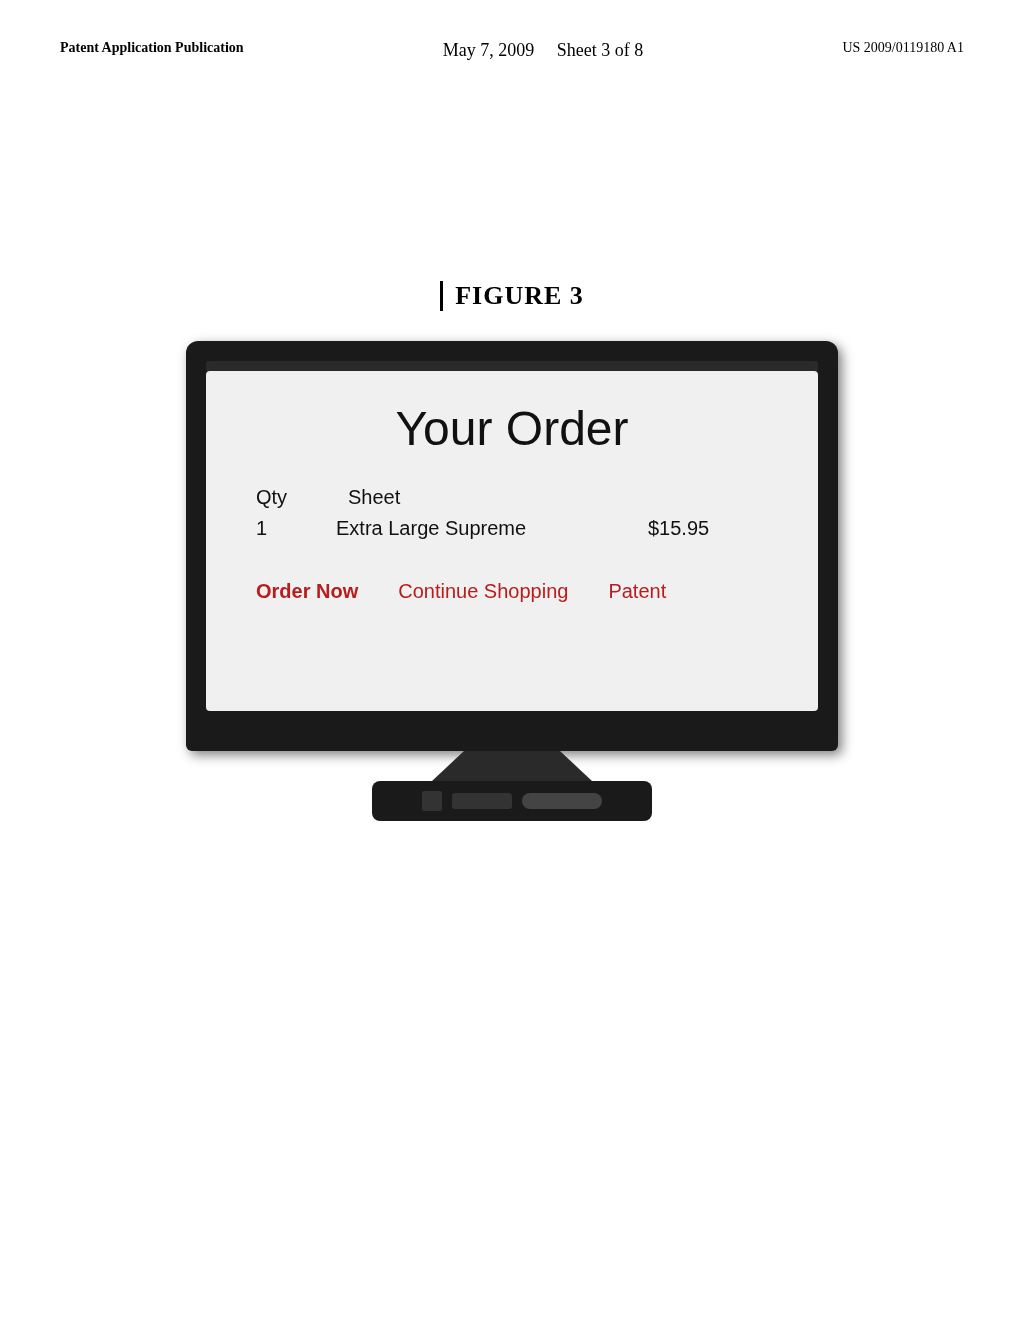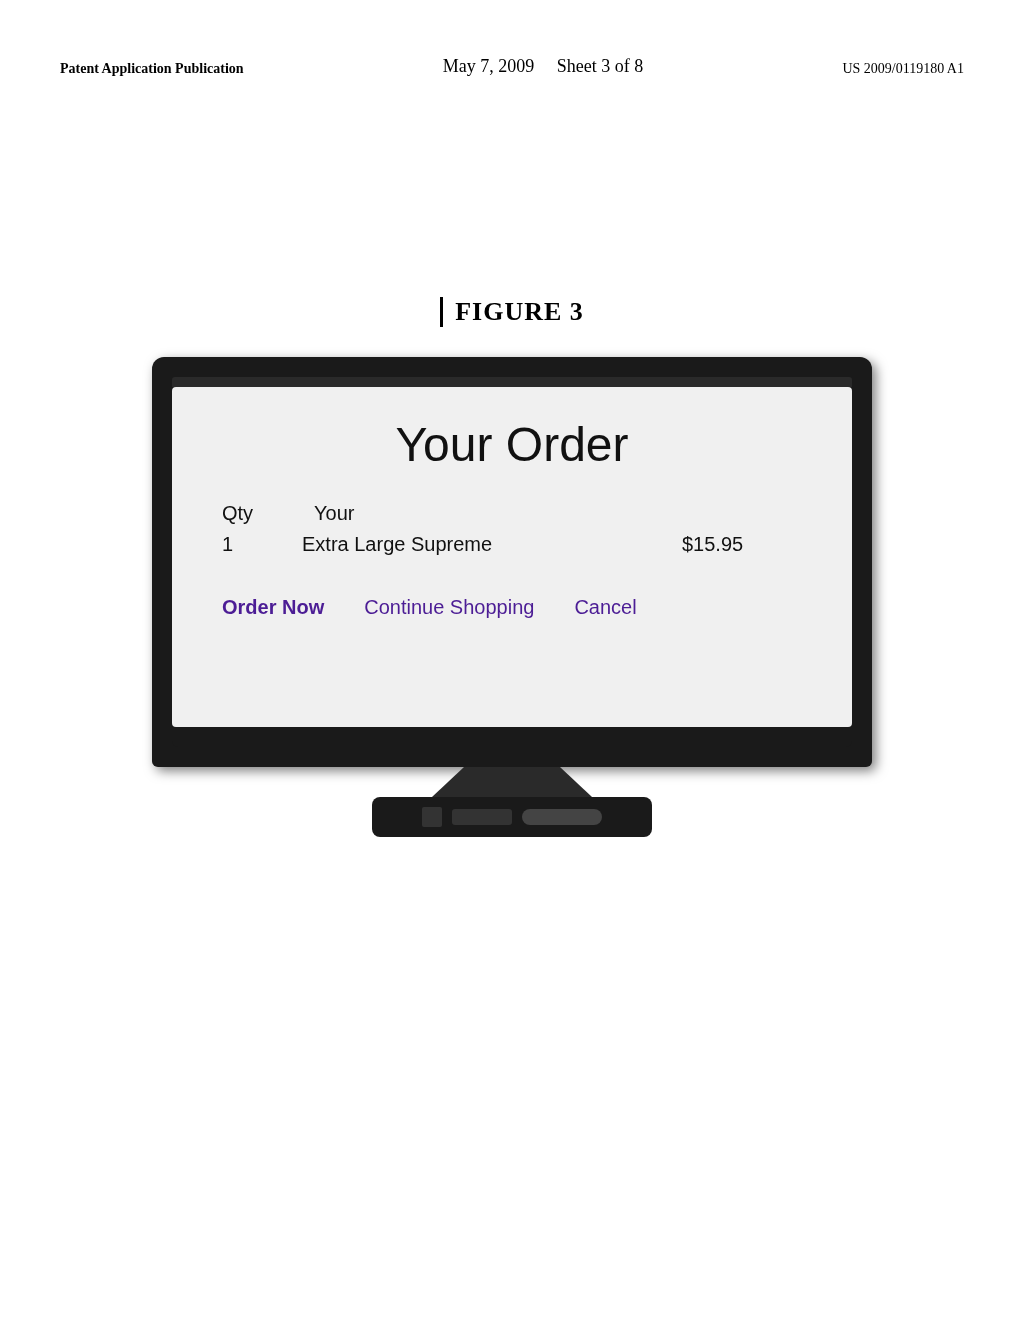--- a/index.html
+++ b/index.html
@@ -14,25 +14,24 @@
       background: #ffffff;
       font-family: 'Times New Roman', Times, serif;
       position: relative;
       overflow: hidden;
     }
 
     
     .patent-header {
       display: flex;
       justify-content: space-between;
-      align-items: flex-end;
+      align-items: flex-start;
       padding: 40px 60px 20px 60px;
       font-size: 14px;
       font-weight: normal;
-      margin-top: 16px;
     }
 
     .patent-header .pub-label {
       font-weight: bold;
       font-size: 14px;
     }
 
     .patent-header .date-info {
       font-size: 18px;
     }
@@ -60,21 +59,21 @@
     
     .tv-container {
       display: flex;
       flex-direction: column;
       align-items: center;
       margin: 0 auto;
       width: 720px;
     }
 
     .tv-monitor {
-      width: 720px;
+      width: 652px;
       background: #1a1a1a;
       border-radius: 12px 12px 6px 6px;
       padding: 20px;
       box-shadow: 4px 4px 12px rgba(0,0,0,0.5);
       position: relative;
     }
 
     .tv-screen {
       background: #f0f0f0;
       border-radius: 4px;
@@ -147,21 +146,21 @@
       color: #111;
     }
 
     .order-actions {
       display: flex;
       gap: 40px;
       align-items: center;
       margin-top: 20px;
       font-family: Arial, sans-serif;
       font-size: 20px;
-      color: #4c1d95;
+      color: #b91c1c;
     }
 
     .action-order-now {
       font-weight: bold;
     }
 
     .action-continue {
       font-weight: normal;
     }
 
@@ -232,33 +231,33 @@
 <div class="tv-container">
   <div class="tv-monitor">
     <div class="tv-bezel-top"></div>
     <div class="tv-screen">
 
       <div class="screen-title">Your Order</div>
 
       <div class="order-table">
         <div class="order-table-header">
           <div class="col-qty">Qty</div>
-          <div class="col-price">Your</div>
+          <div class="col-price">Sheet</div>
         </div>
         <div class="order-table-row">
           <div class="col-qty">1</div>
           <div class="col-item">Extra Large Supreme</div>
           <div class="col-price">$15.95</div>
         </div>
       </div>
 
       <div class="order-actions">
         <span class="action-order-now">Order Now</span>
         <span class="action-continue">Continue Shopping</span>
-        <span class="action-cancel">Cancel</span>
+        <span class="action-cancel">Patent</span>
       </div>
     </div>
     <div class="tv-bezel-bottom"></div>
   </div>
 
   <div class="tv-stand-neck"></div>
   <div class="tv-stand-base">
     <div class="stand-detail"></div>
     <div class="stand-detail-wide"></div>
     <div class="stand-cable"></div>

